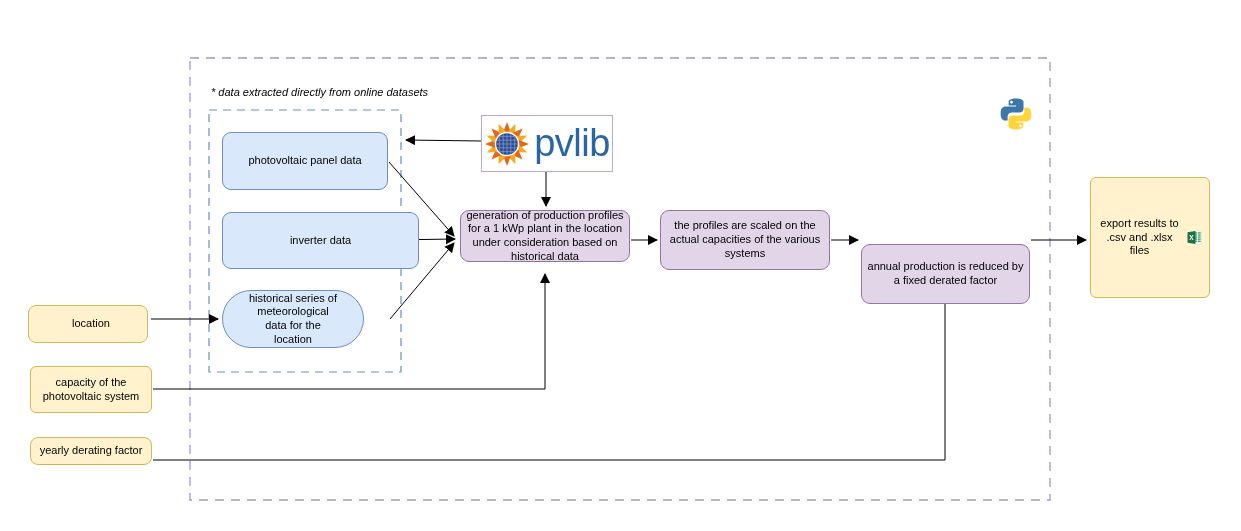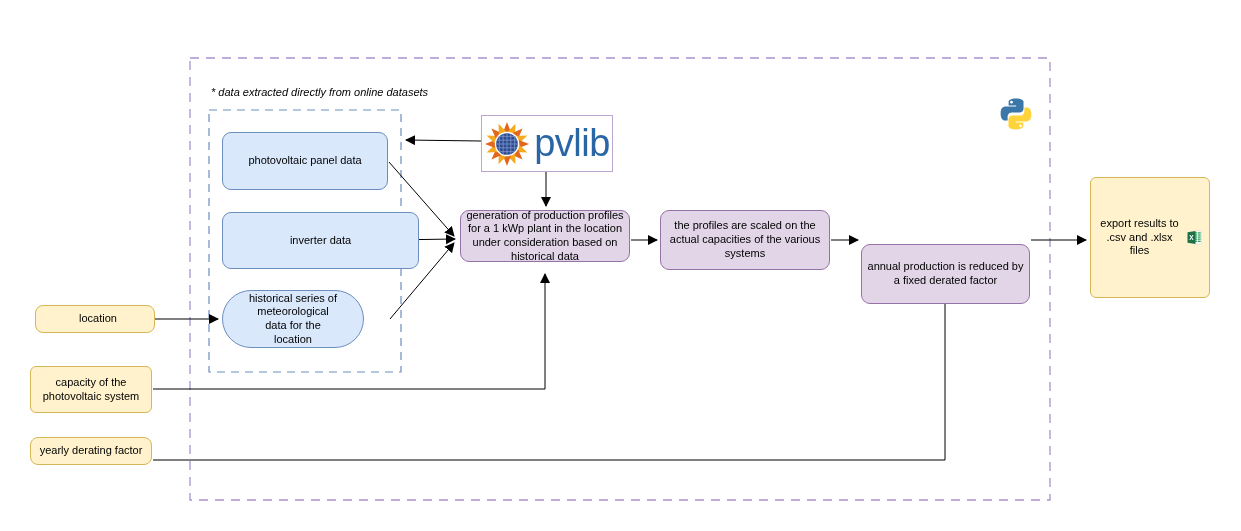--- a/index.html
+++ b/index.html
@@ -86,21 +86,21 @@
   <div class="node purple" style="left:460px;top:210px;width:170px;height:52px;">
     <span>generation of production profiles for a 1 kWp plant in the location under consideration based on historical data</span>
   </div>
   <div class="node purple" style="left:660px;top:210px;width:170px;height:60px;">
     <span>the profiles are scaled on the actual capacities of the various systems</span>
   </div>
   <div class="node purple" style="left:861px;top:211px;width:169px;height:60px;margin-top:33px;">
     <span>annual production is reduced by a fixed derated factor</span>
   </div>
 
-  <div class="node yellow" style="left:35px;top:305px;width:120px;height:28px;padding-left:12px;">
+  <div class="node yellow" style="left:28px;top:305px;width:120px;height:38px;padding-left:12px;">
     <span>location</span>
   </div>
   <div class="node yellow" style="left:30px;top:366px;width:122px;height:47px;border-radius:6px;">
     <span>capacity of the photovoltaic system</span>
   </div>
   <div class="node yellow" style="left:30px;top:437px;width:122px;height:28px;">
     <span>yearly derating factor</span>
   </div>
 
   <div class="node yellow" id="export-box">

